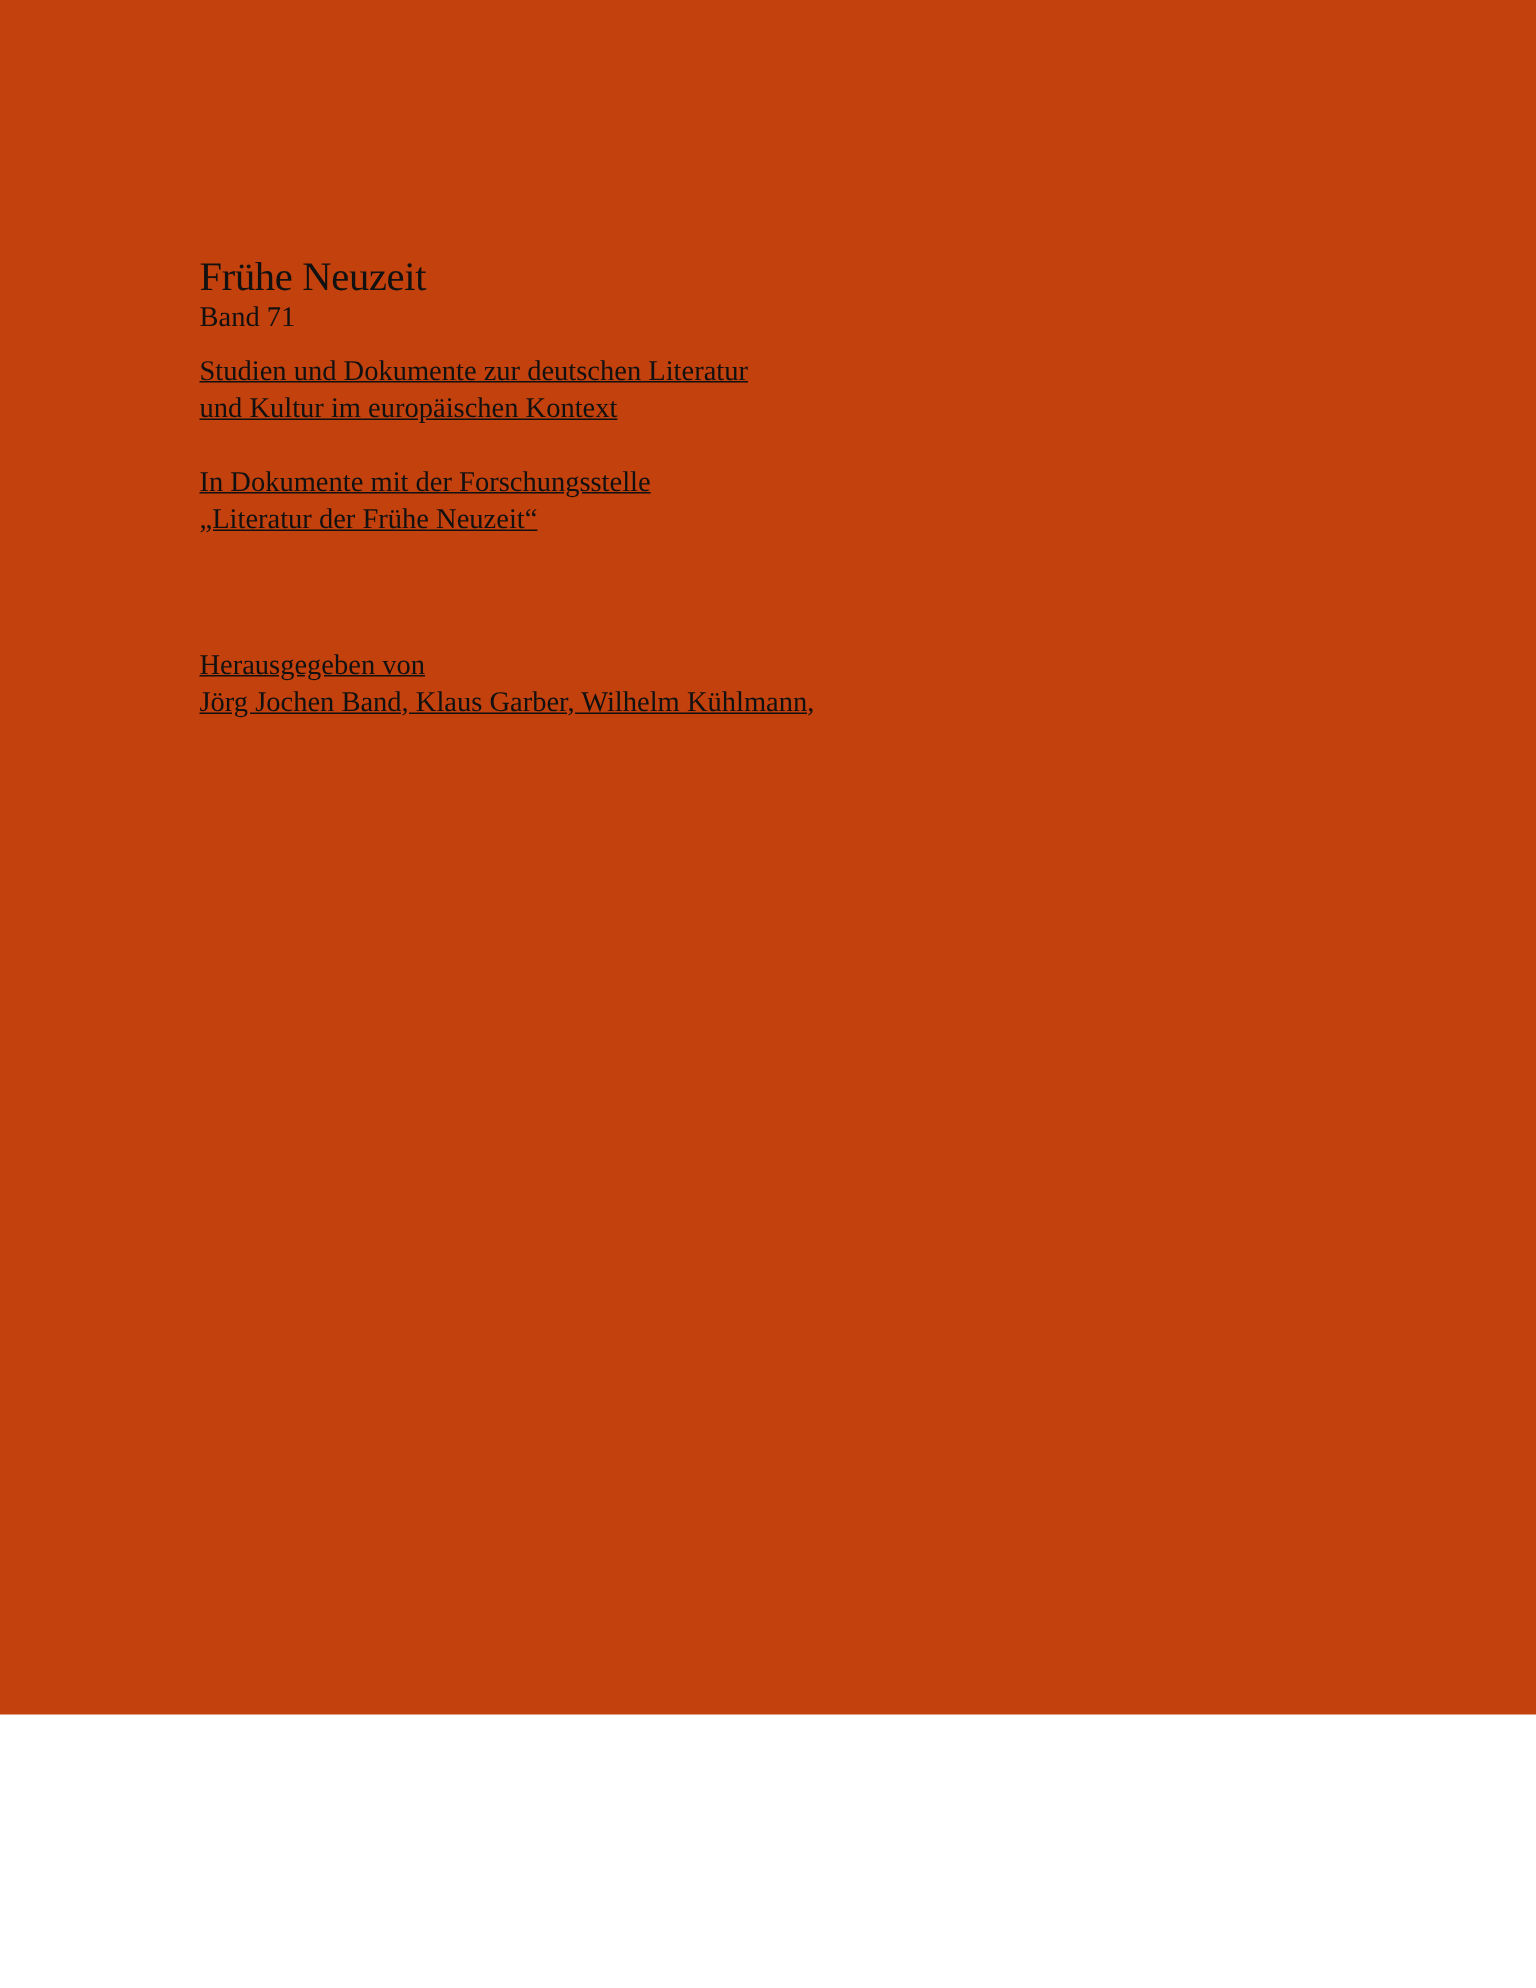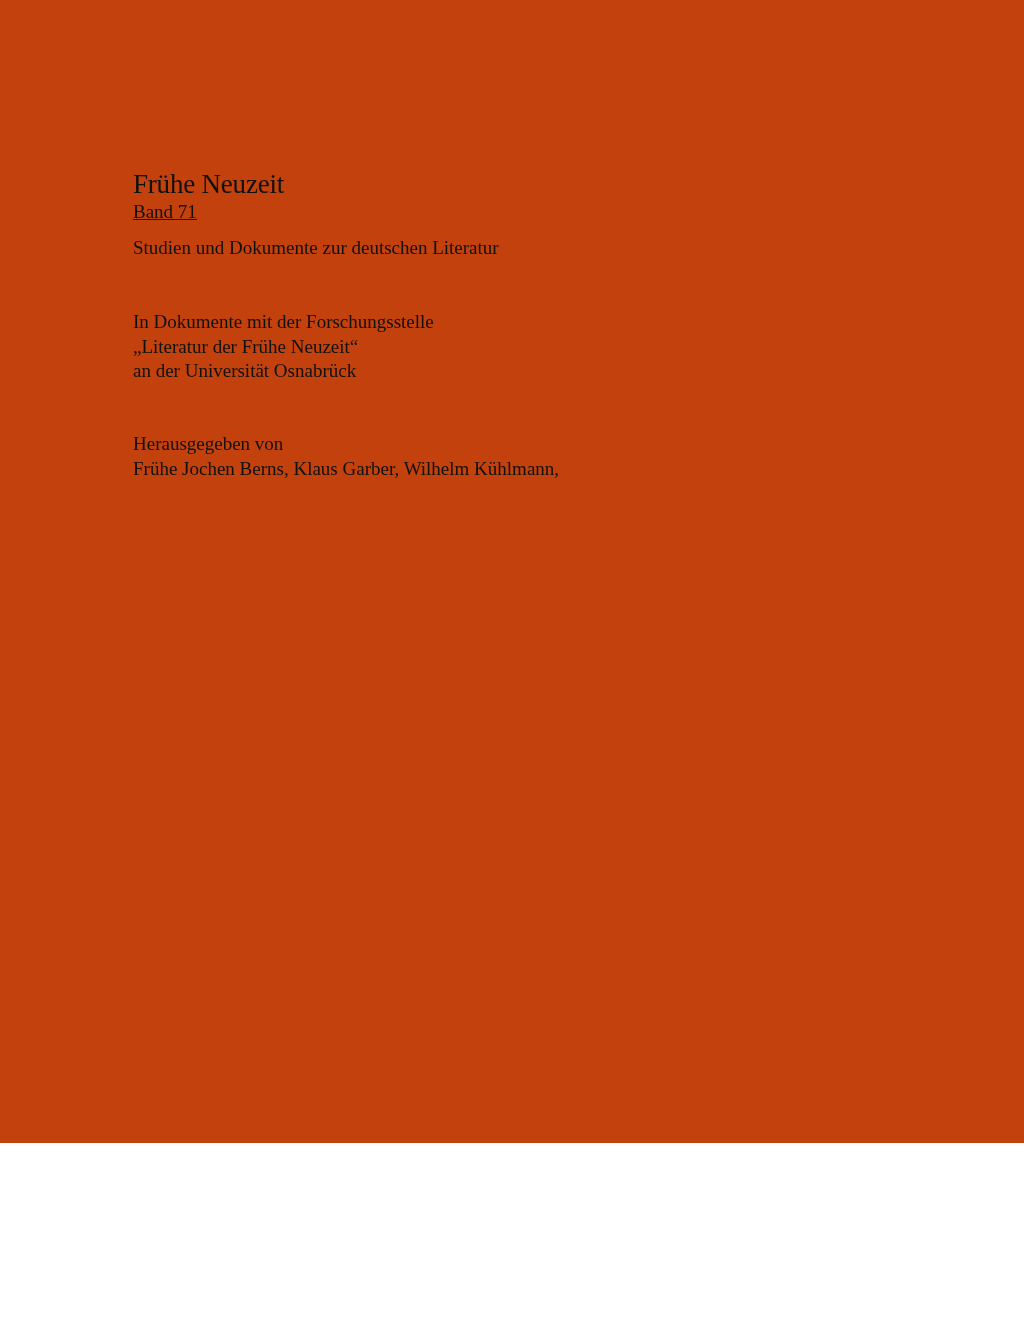--- a/index.html
+++ b/index.html
@@ -31,48 +31,47 @@
     .series-title {
       top: 168px;
       font-size: 27px;
       line-height: 32px;
       letter-spacing: -0.2px;
     }
     .volume {
       top: 200px;
       font-size: 19px;
       line-height: 24px;
-      text-decoration: underline;
     }
     .para {
       font-size: 19px;
       line-height: 24.5px;
     }
     .subtitle { top: 236px; }
     .affiliation { top: 310px; }
     .editors { top: 432px; }
-    .line { display: block; }
+    .line { display: block; text-decoration: underline; }
   </style>
 </head>
 <body>
 
 <div class="page">
 
   <div class="block series-title">Frühe Neuzeit</div>
 
   <div class="block volume">Band 71</div>
 
   <div class="block para subtitle">
     <span class="line">Studien und Dokumente zur deutschen Literatur</span>
+    <span class="line">und Kultur im europäischen Kontext</span>
   </div>
 
   <div class="block para affiliation">
     <span class="line">In Dokumente mit der Forschungsstelle</span>
     <span class="line">„Literatur der Frühe Neuzeit“</span>
-    <span class="line">an der Universität Osnabrück</span>
   </div>
 
   <div class="block para editors">
     <span class="line">Herausgegeben von</span>
-    <span class="line">Frühe Jochen Berns, Klaus Garber, Wilhelm Kühlmann,</span>
+    <span class="line">Jörg Jochen Band, Klaus Garber, Wilhelm Kühlmann,</span>
   </div>
 
 </div>
 
 </body></html>

